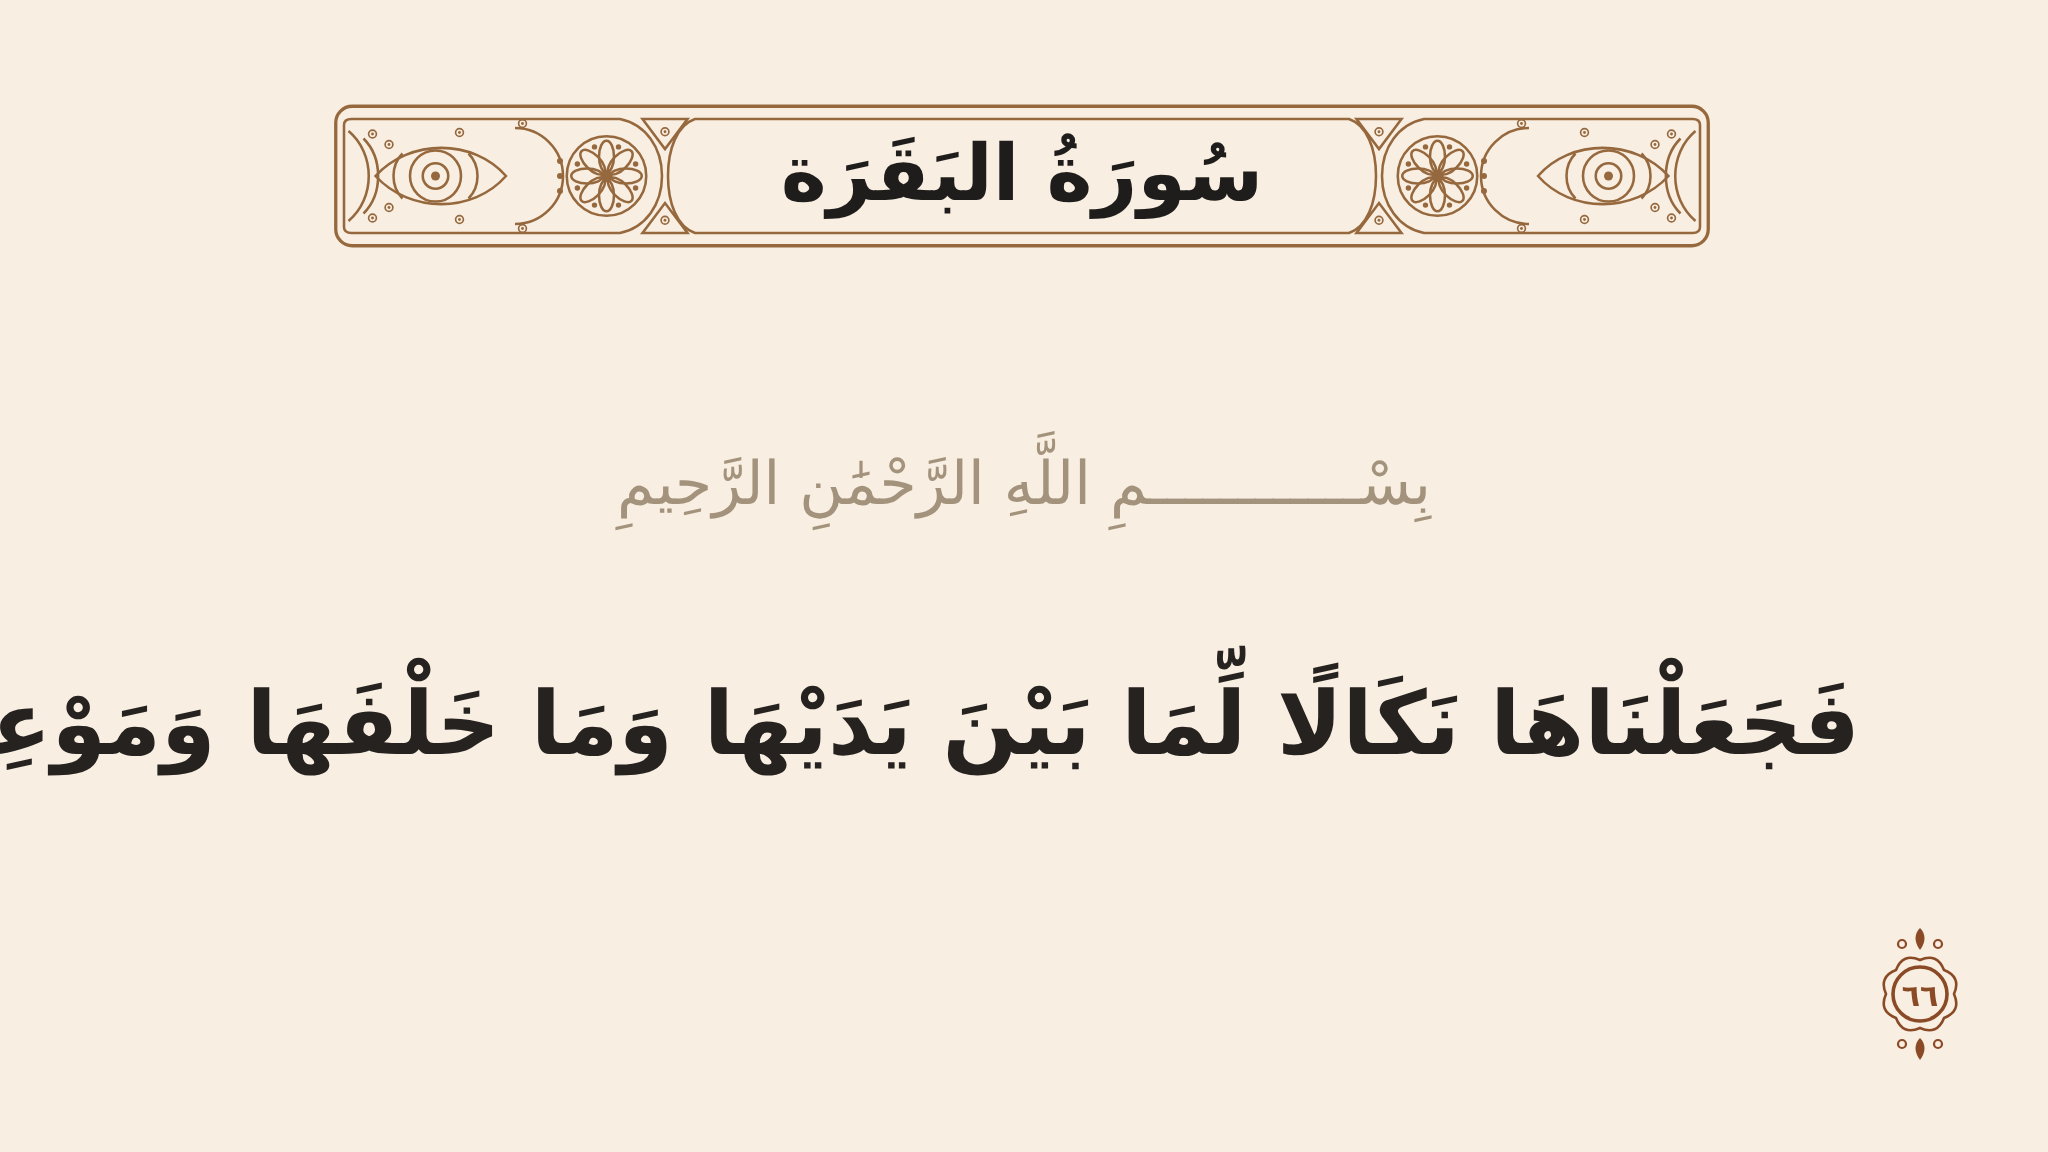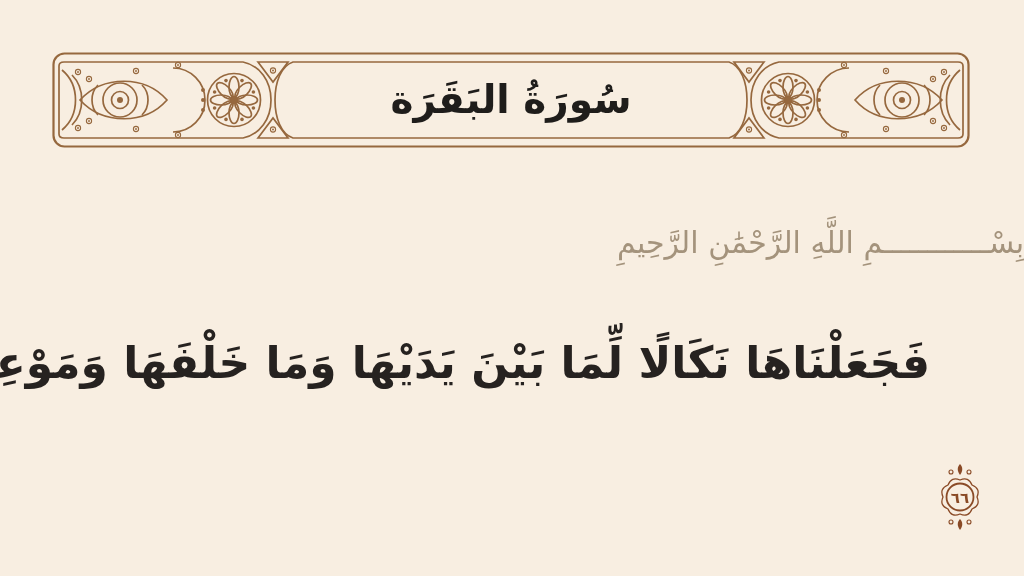--- a/index.html
+++ b/index.html
@@ -8,41 +8,41 @@
     width: 1024px;
     height: 576px;
     overflow: hidden;
     background: var(--bg, #f8eee1);
     font-family: "DejaVu Sans", sans-serif;
   }
   
   .band {
     position: absolute;
     left: 52px; top: 52px;
-    width: 918px; height: 96px;
+    width: 918px; height: 72px;
   }
   .band-svg {
     position: absolute; inset: 0;
     width: 100%; height: 100%;
     color: var(--ornament, #96683e);
   }
   .surah-title {
     position: absolute; inset: 0;
     display: flex; align-items: center; justify-content: center;
     direction: rtl;
     font-size: 39px;
     font-weight: bold;
     color: var(--title, #1f1d1b);
     padding-bottom: 2px;
   }
   
   .bismillah {
     position: absolute;
     top: 206px; left: 0; width: 100%;
-    text-align: right;
+    text-align: center;
     direction: rtl;
     font-size: 30px;
     line-height: 74px;
     color: var(--bismillah, #a4937c);
   }
   
   .verse-line1 {
     position: absolute;
     top: 334px; left: 115px; right: 94px;
     direction: rtl;

